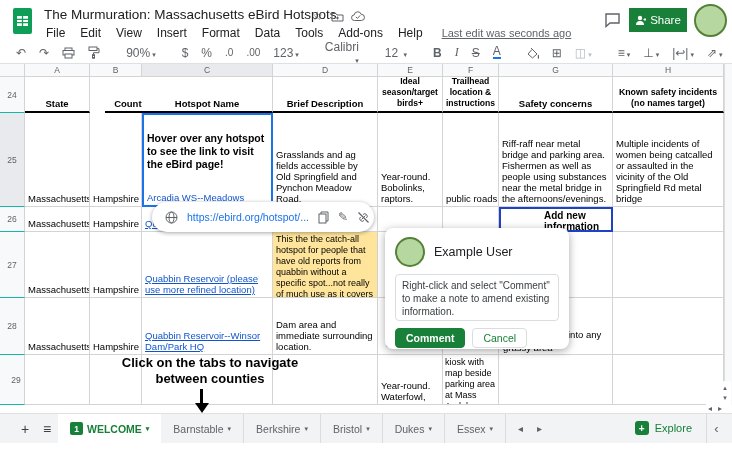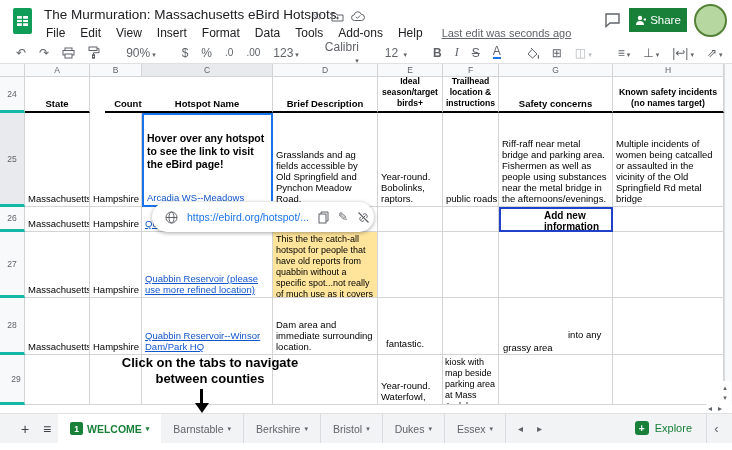--- a/index.html
+++ b/index.html
@@ -26,21 +26,21 @@
   .tb-sep { width:1px; height:15px; background:#dadce0; margin-right:13px; }
   .tb-dd { font-size:7px; color:#5f6368; margin-left:2px; }
   .tb-b { font-weight:bold; font-size:12px; }
   .tb-i { font-style:italic; font-family:"Liberation Serif",serif; font-size:12px; }
   .tb-s { text-decoration:line-through; font-size:12px; }
   .tb-a { font-size:12px; border-bottom:2.5px solid #1a73e8; line-height:11px; }
 
   
   .corner { position:absolute; left:0; top:64px; width:25px; height:13px; background:#f8f9fa; border-right:1px solid #d4d4d4; border-bottom:1px solid #d4d4d4; }
   .cl { position:absolute; top:64px; height:13px; background:#f8f9fa; border-right:1px solid #d4d4d4; border-bottom:1px solid #d4d4d4; font-size:8.5px; color:#5f6368; display:flex; align-items:center; justify-content:center; }
-  .rn { position:absolute; left:0; width:25px; background:#f8f9fa; border-right:1px solid #d4d4d4; border-bottom:3px solid #14b8a6; font-size:8.5px; color:#5f6368; display:flex; align-items:center; justify-content:center; }
+  .rn { position:absolute; left:0; width:25px; background:#f8f9fa; border-right:1px solid #d4d4d4; border-bottom:1px solid #14b8a6; font-size:8.5px; color:#5f6368; display:flex; align-items:center; justify-content:center; }
   .sel-head { background:#e8eaed; }
   .c { position:absolute; border-right:1px solid #d4d4d4; border-bottom:1px solid #d4d4d4; background:#fff; font-size:9.5px; color:#000; line-height:11px; padding:2px 3px; display:flex; align-items:flex-end; overflow:hidden; }
   .hc { font-weight:bold; font-size:9.5px; justify-content:center; text-align:center; border-bottom:2.5px solid #000; align-items:flex-end; }
   .nowrap { white-space:nowrap; }
   .topalign { align-items:flex-start; }
   .link { color:#1155cc; }
   .u { text-decoration:underline; }
   .yellow { background:#ffe59b; }
 
   .c25-inner { display:flex; flex-direction:column; justify-content:space-between; height:100%; width:100%; }
@@ -305,20 +305,31 @@
     <span>
         <svg width="13" height="13" viewBox="0 0 13 13" stroke="#5f6368" fill="none">
           <path d="M4.5 8.5 L8.5 4.5"></path>
           <path d="M6 3.5 a2.2 2.2 0 0 1 3.5 3.5"></path>
           <path d="M7 9.5 a2.2 2.2 0 0 1 -3.5-3.5"></path>
           <path d="M1.5 1.5 l10 10" stroke-width="1.2"></path>
         </svg>
       </span>
   </div>
 
+  <div class="popup">
+    <div class="popup-head">
+      <div class="popup-avatar"></div>
+      <div class="popup-user">Example User</div>
+    </div>
+    <div class="popup-box">Right-click and select "Comment" to make a note to amend existing information.</div>
+    <div class="popup-btns">
+      <button class="btn-comment">Comment</button>
+      <button class="btn-cancel">Cancel</button>
+    </div>
+  </div>
 
   <div class="vscroll"></div>
   <div class="vscroll-btns">
       <span>▴</span>
       <span>▾</span>
     </div>
   <div class="hscroll"></div>
   <div class="hscroll-btns">
       <span>◂</span>
       <span>▸</span>

